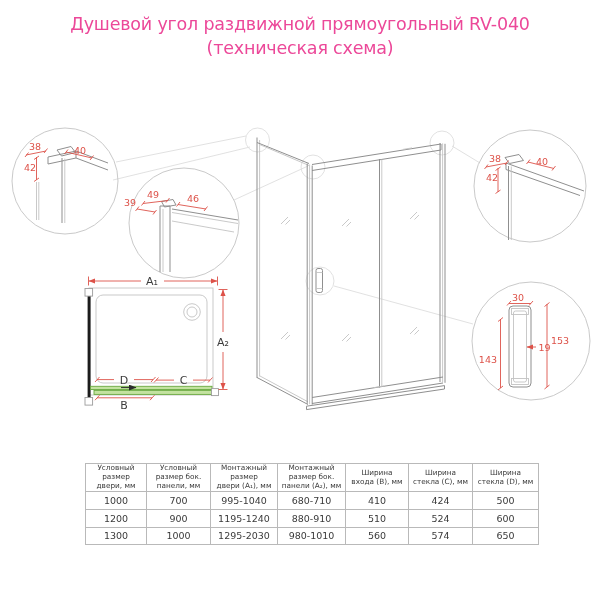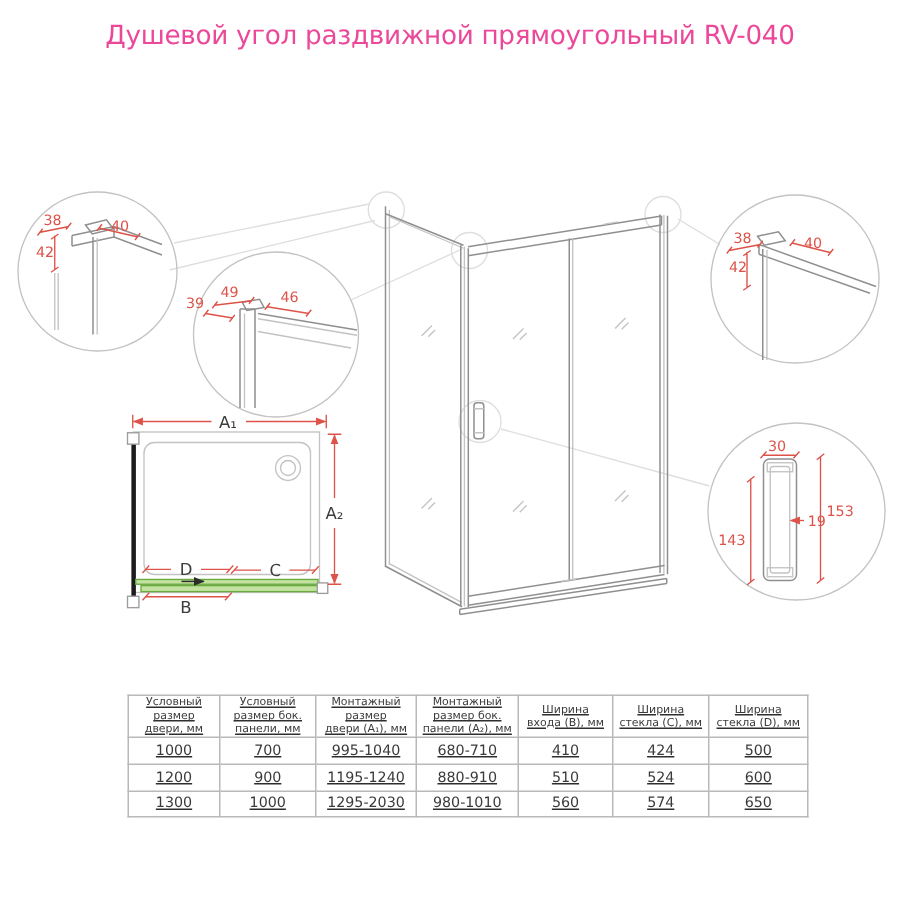--- a/index.html
+++ b/index.html
@@ -10,32 +10,33 @@
   .diagram-wrap{position:absolute;top:100px;left:0;width:556px;height:360px;}
   svg text{font-family:"DejaVu Sans",sans-serif;}
   .g1{stroke:#8f8f8f;fill:none;stroke-width:1;}
   .g2{stroke:#c3c3c3;fill:none;stroke-width:0.9;}
   .gf{stroke:#dedede;fill:none;stroke-width:0.9;}
   .rd{stroke:#dd5249;fill:none;stroke-width:0.9;}
   .rt{fill:#dd5249;font-size:9.5px;}
   .lt{fill:#3c3c3c;font-size:11px;}
   .grn{fill:#c3e2a0;stroke:#69a93f;stroke-width:0.9;}
   .wht{fill:#fff;stroke:#9c9c9c;stroke-width:0.9;}
-  .tbl-wrap{position:absolute;top:463px;left:85px;width:453px;text-decoration:underline;}
+  .tbl-wrap{position:absolute;top:463px;left:85px;width:453px;}
   table.size{border-collapse:collapse;table-layout:fixed;width:453px;}
   table.size th,table.size td{border:1px solid #b9b9b9;text-align:center;vertical-align:middle;padding:0;color:#3a3a3a;}
   table.size th{font-weight:normal;font-size:7.3px;line-height:1.22;height:27px;white-space:pre-line;}
   table.size td{font-size:9.5px;height:16.8px;}
   .c1{width:61px}.c2{width:64px}.c3{width:67px}.c4{width:68px}.c5{width:63px}.c6{width:64px}.c7{width:66px}
 </style>
 </head>
 <body>
 
 <div class="title">
   <div>Душевой угол раздвижной прямоугольный RV-040</div>
+  <div>(техническая схема)</div>
 </div>
 
 <div class="diagram-wrap">
 <svg width="600" height="360" viewBox="0 0 600 360">
   <defs>
     <marker id="ra" markerWidth="8" markerHeight="6" refX="7" refY="3" orient="auto">
       <path d="M0,0 L7.5,3 L0,6 Z" fill="#dd5249"></path>
     </marker>
     <marker id="ba" markerWidth="8" markerHeight="6" refX="7" refY="3" orient="auto">
       <path d="M0,0 L7.5,3 L0,6 Z" fill="#2c2c2c"></path>

